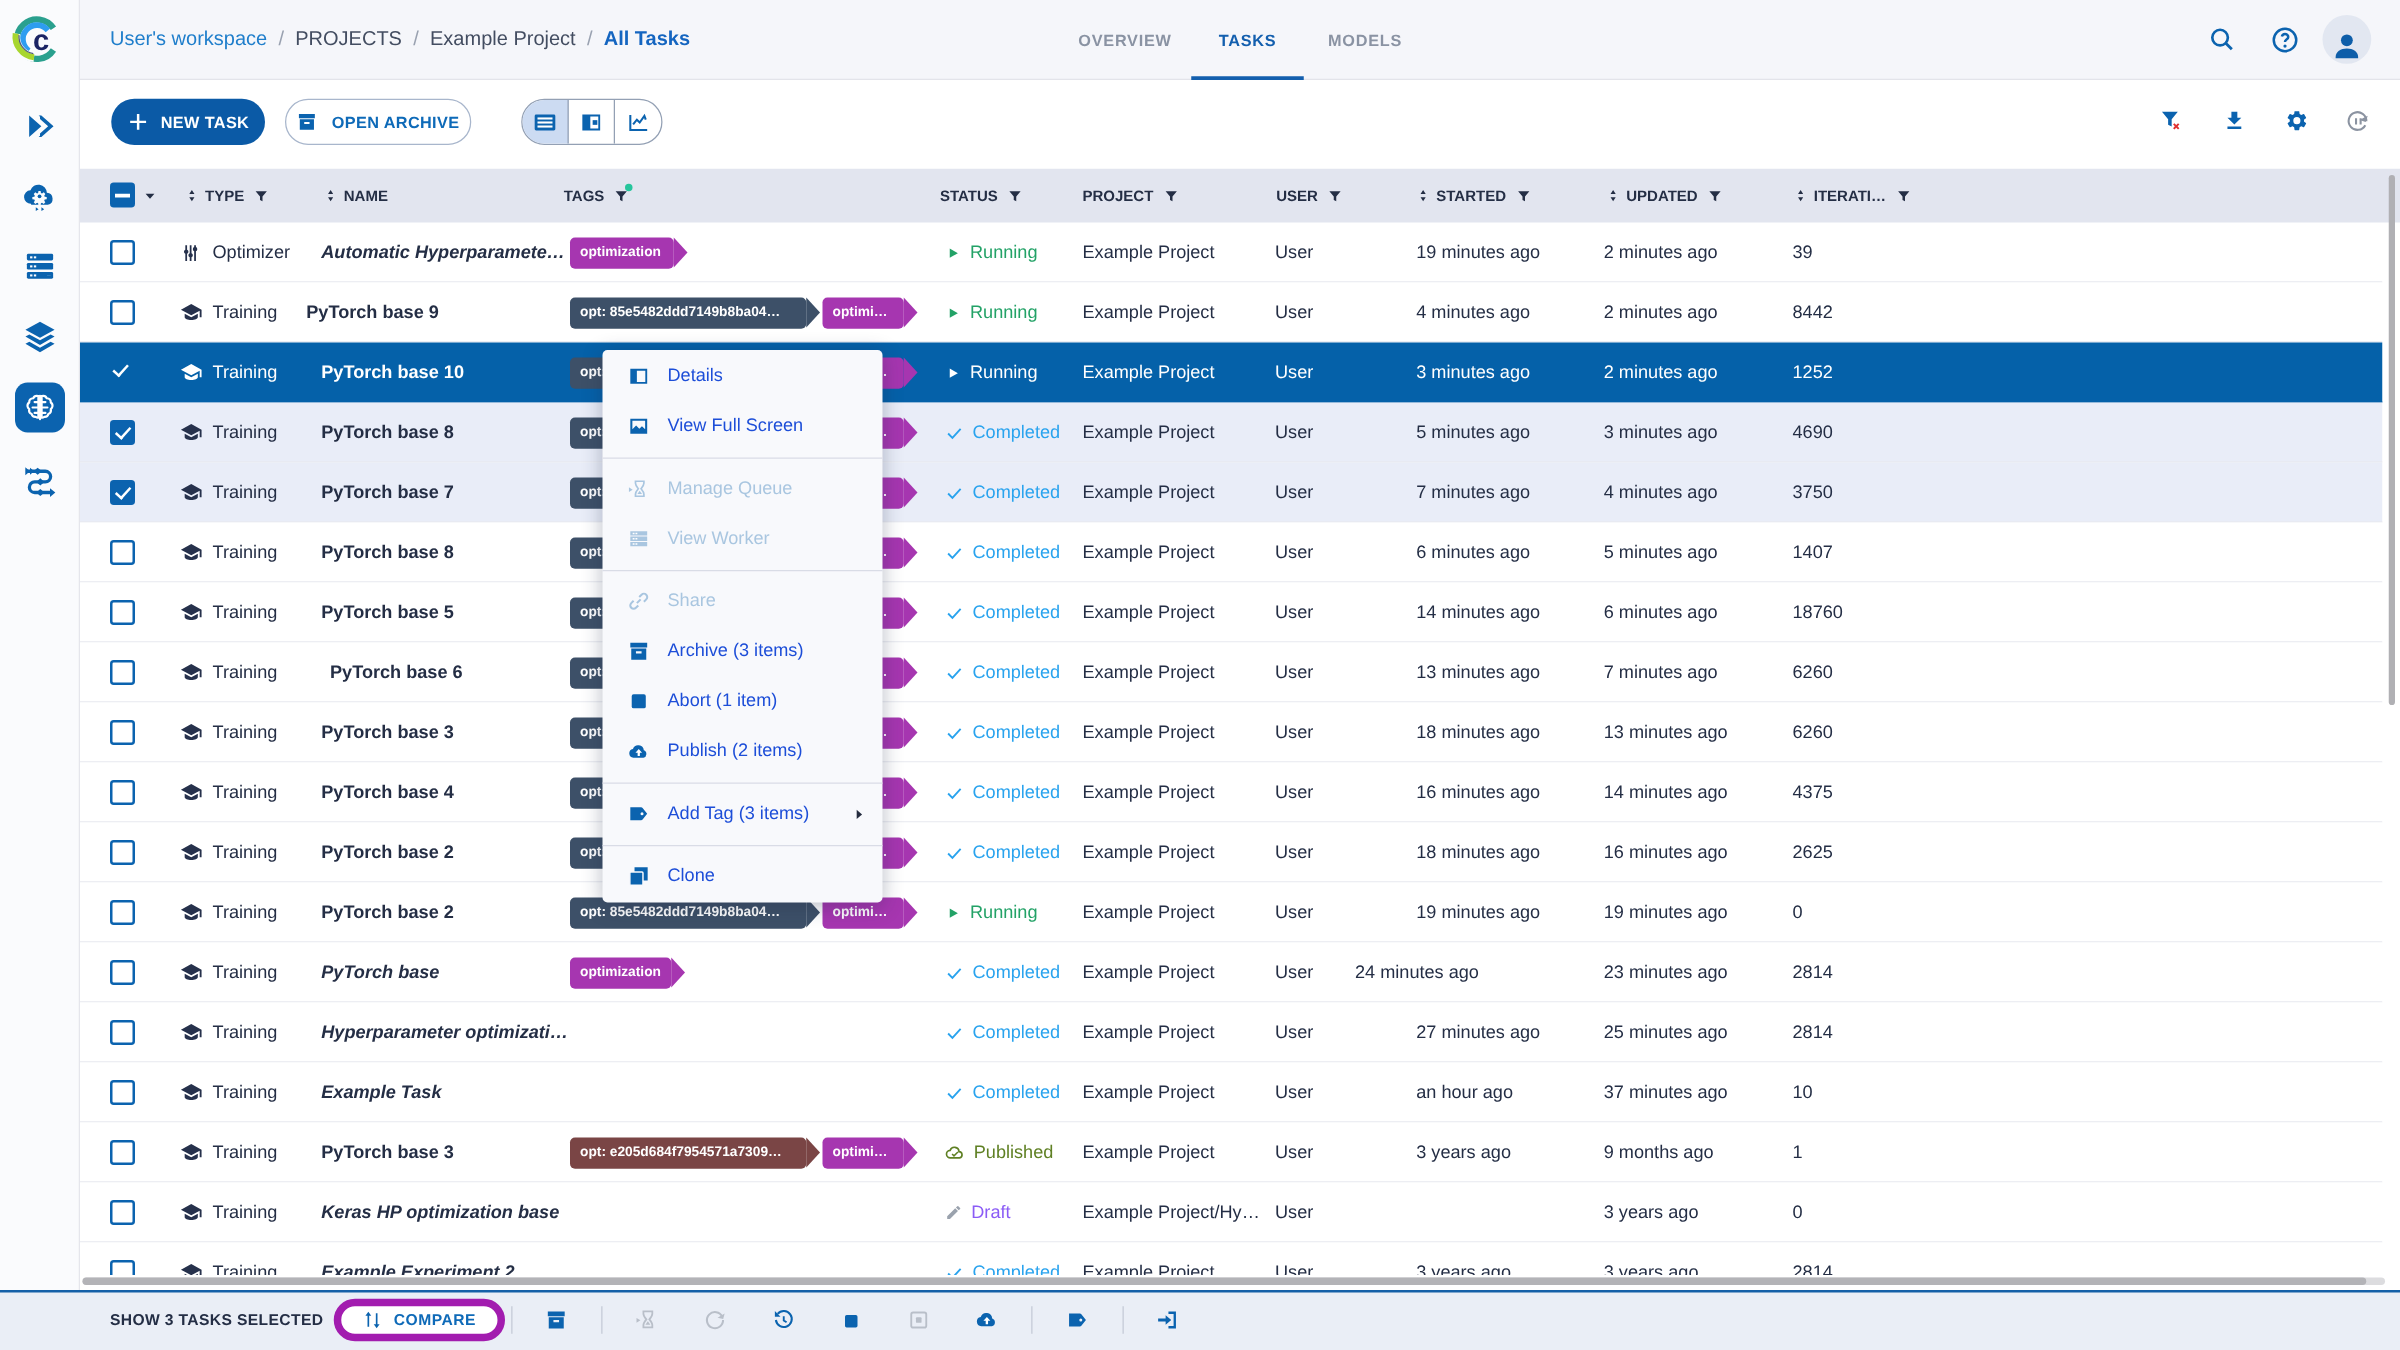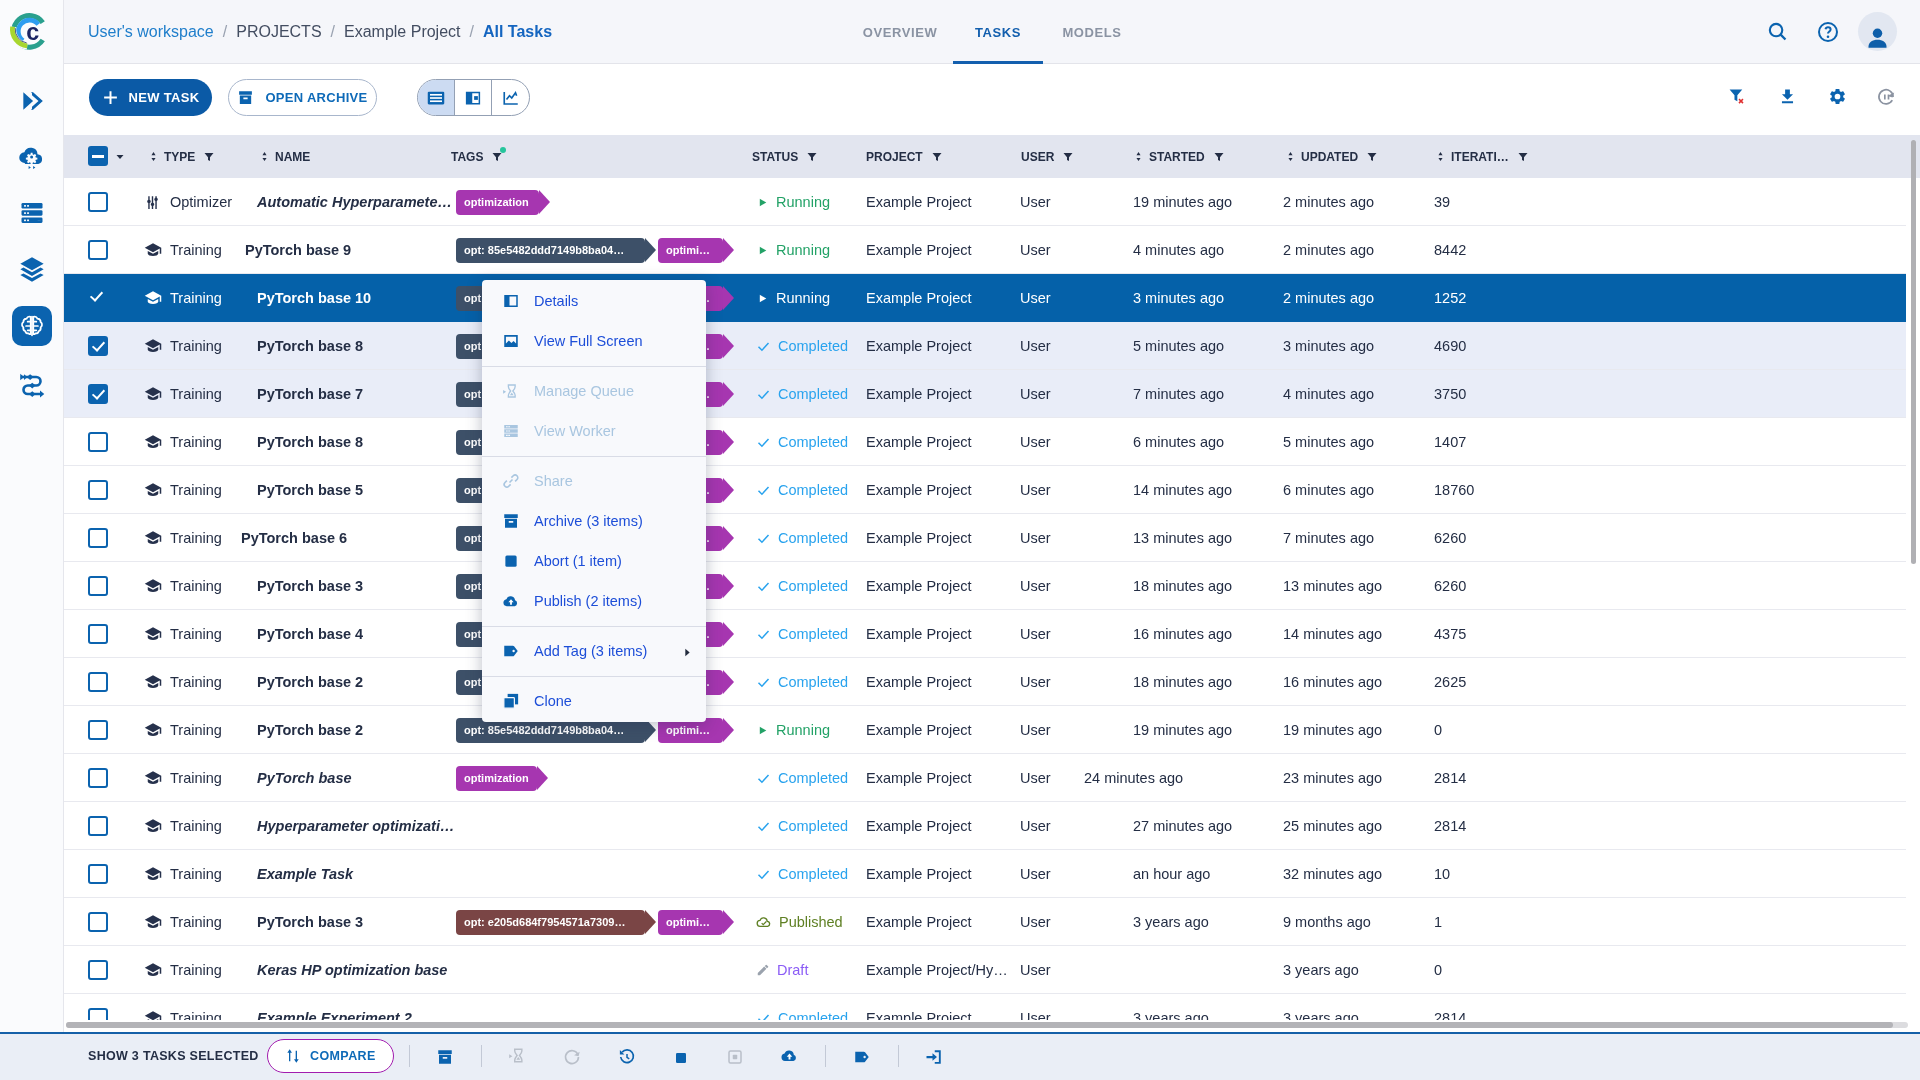--- a/index.html
+++ b/index.html
@@ -57,21 +57,21 @@
 .mi .arr{margin-left:auto;margin-right:12px}
 
 #hscroll{position:absolute;left:64px;top:1020px;width:1856px;height:12px;background:#fff;z-index:25}
 #hscroll .track{position:absolute;left:2px;top:2px;width:1842px;height:6px;background:#dcdcdf;border-radius:3px}
 #hscroll .thumb{position:absolute;left:2px;top:2px;width:1827px;height:6px;background:#b3b3b7;border-radius:3px}
 #vscroll{position:absolute;left:1911px;top:140px;width:6px;height:880px;z-index:26}
 #vscroll .thumb{position:absolute;left:0;top:0px;width:5px;height:424px;background:#b0b0b4;border-radius:3px}
 
 #footer{position:absolute;left:0;top:1032px;width:1920px;height:48px;background:#eaeef6;border-top:2px solid #1560a8;z-index:35}
 #footer .lbl{font-size:12.5px;font-weight:700;letter-spacing:.3px;color:#242e45}
-.fbtn{height:34px;border:1px solid #a21caf;border-radius:17px;background:#fff;color:#0e6ab8;display:flex;align-items:center;font-size:12.5px;font-weight:700;letter-spacing:.4px;padding:0 17px;gap:9px}
+.fbtn{height:34px;border:6px solid #a21caf;border-radius:17px;background:#fff;color:#0e6ab8;display:flex;align-items:center;font-size:12.5px;font-weight:700;letter-spacing:.4px;padding:0 17px;gap:9px}
 .fdiv{width:1px;height:22px;background:#c3c9d6}
 </style></head>
 <body>
 
 <svg width="0" height="0" style="position:absolute">
 <defs>
 <symbol id="i-gradcap" viewBox="0 0 24 24">
         <path d="M12 3 1 9l11 6 9-4.9V17h2V9L12 3zM5 13.2V17c0 1.6 3.1 3 7 3s7-1.4 7-3v-3.8l-7 3.8-7-3.8z"></path>
       </symbol>
 <symbol id="i-sliders" viewBox="0 0 24 24">
@@ -550,21 +550,21 @@
       <div class="cell" style="left:1370px">18760</div>
     </div>
     <div class="row " style="top:336px">
       <div class="cbx"></div>
       <div class="cell" style="left:80px">
         <svg class="ic" style="width:18px;height:18px;color:#26314c;">
           <use href="#i-gradcap"></use>
         </svg>
       </div>
       <div class="cell" style="left:106px">Training</div>
-      <div class="cell name" style="left:177px">PyTorch base 6</div>
+      <div class="cell name" style="left:200px">PyTorch base 6</div>
       <div class="cell" style="left:392px">
         <span class="tagchip tg-s" style="width:189px;">opt: 85e5482ddd7149b8ba04…</span>
         <span class="tagchip tg-m" style="width:65px;">optimi…</span>
       </div>
       <div class="cell" style="left:692px">
         <span class="st" style="color:#29a3ee"><svg class="ic" style="width:15px;height:15px;color:#29a3ee;">
             <use href="#i-check"></use>
           </svg>Completed</span>
       </div>
       <div class="cell" style="left:802px">Example Project</div>
@@ -722,21 +722,21 @@
       <div class="cell" style="left:106px">Training</div>
       <div class="cell name it" style="left:193px">Example Task</div>
       <div class="cell" style="left:692px">
         <span class="st" style="color:#29a3ee"><svg class="ic" style="width:15px;height:15px;color:#29a3ee;">
             <use href="#i-check"></use>
           </svg>Completed</span>
       </div>
       <div class="cell" style="left:802px">Example Project</div>
       <div class="cell" style="left:956px">User</div>
       <div class="cell" style="left:1069px">an hour ago</div>
-      <div class="cell" style="left:1219px">32 minutes ago</div>
+      <div class="cell" style="left:1219px">37 minutes ago</div>
       <div class="cell" style="left:1370px">10</div>
     </div>
     <div class="row " style="top:720px">
       <div class="cbx"></div>
       <div class="cell" style="left:80px">
         <svg class="ic" style="width:18px;height:18px;color:#26314c;">
           <use href="#i-gradcap"></use>
         </svg>
       </div>
       <div class="cell" style="left:106px">Training</div>

